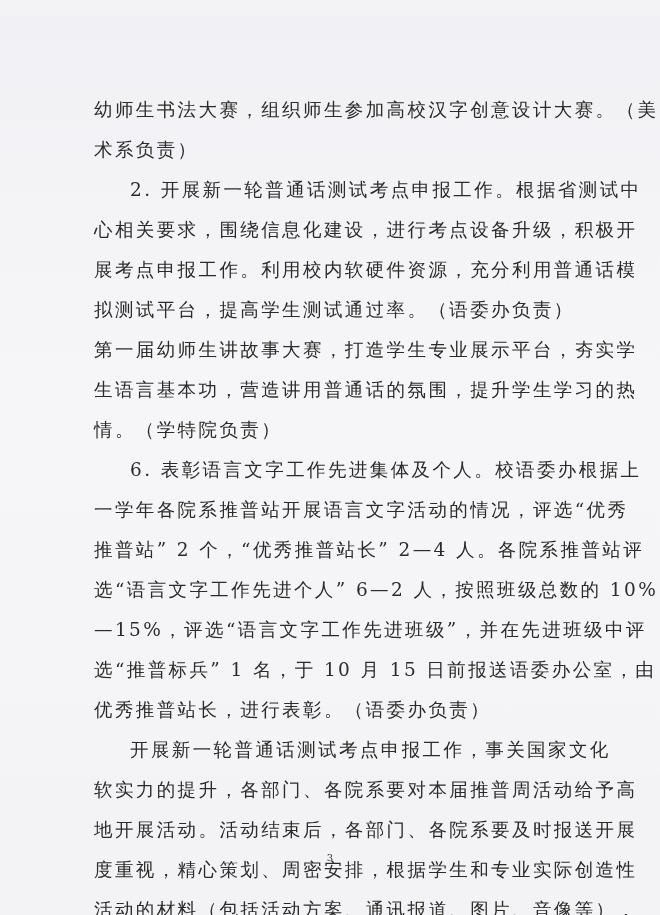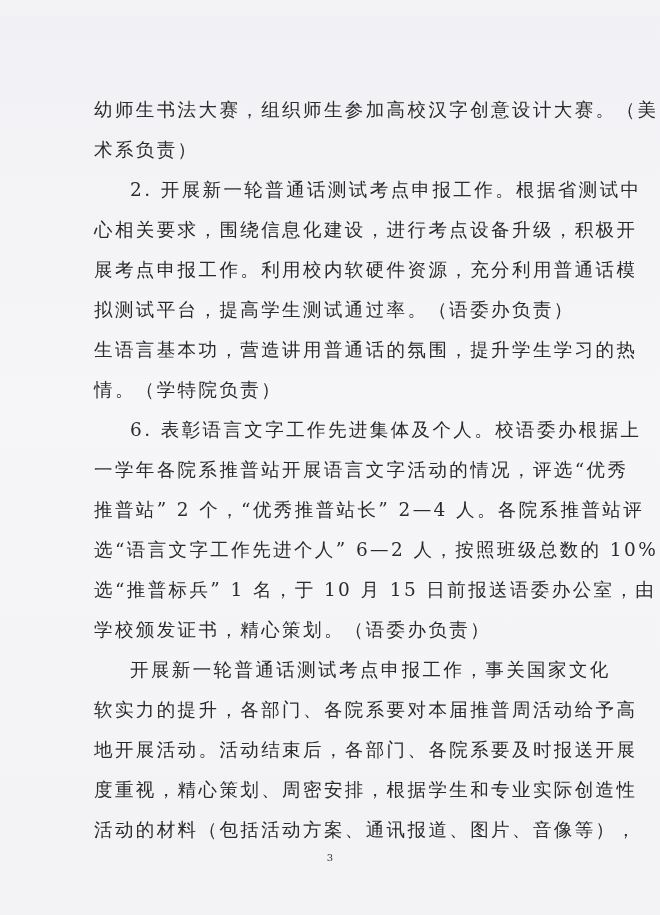--- a/index.html
+++ b/index.html
@@ -53,28 +53,30 @@
 <body>
 
 <div class="page">
   <div class="content">
     <div class="line">幼师生书法大赛，组织师生参加高校汉字创意设计大赛。（美</div>
     <div class="line">术系负责）</div>
     <div class="line indent">2. 开展新一轮普通话测试考点申报工作。根据省测试中</div>
     <div class="line">心相关要求，围绕信息化建设，进行考点设备升级，积极开</div>
     <div class="line">展考点申报工作。利用校内软硬件资源，充分利用普通话模</div>
     <div class="line">拟测试平台，提高学生测试通过率。（语委办负责）</div>
+    <div class="line">第一届幼师生讲故事大赛，打造学生专业展示平台，夯实学</div>
     <div class="line">生语言基本功，营造讲用普通话的氛围，提升学生学习的热</div>
     <div class="line">情。（学特院负责）</div>
     <div class="line indent">6. 表彰语言文字工作先进集体及个人。校语委办根据上</div>
     <div class="line">一学年各院系推普站开展语言文字活动的情况，评选“优秀</div>
     <div class="line">推普站” 2 个，“优秀推普站长” 2—4 人。各院系推普站评</div>
     <div class="line">选“语言文字工作先进个人” 6—2 人，按照班级总数的 10%</div>
+    <div class="line">—15%，评选“语言文字工作先进班级”，并在先进班级中评</div>
     <div class="line">选“推普标兵” 1 名，于 10 月 15 日前报送语委办公室，由</div>
-    <div class="line">学校颁发证书，精心策划。（语委办负责）</div>
+    <div class="line">优秀推普站长，进行表彰。（语委办负责）</div>
     <div class="line indent">开展新一轮普通话测试考点申报工作，事关国家文化</div>
     <div class="line">软实力的提升，各部门、各院系要对本届推普周活动给予高</div>
     <div class="line">地开展活动。活动结束后，各部门、各院系要及时报送开展</div>
     <div class="line">度重视，精心策划、周密安排，根据学生和专业实际创造性</div>
     <div class="line">活动的材料（包括活动方案、通讯报道、图片、音像等），</div>
   </div>
   <div class="page-number">3</div>
 </div>
 
 </body></html>

